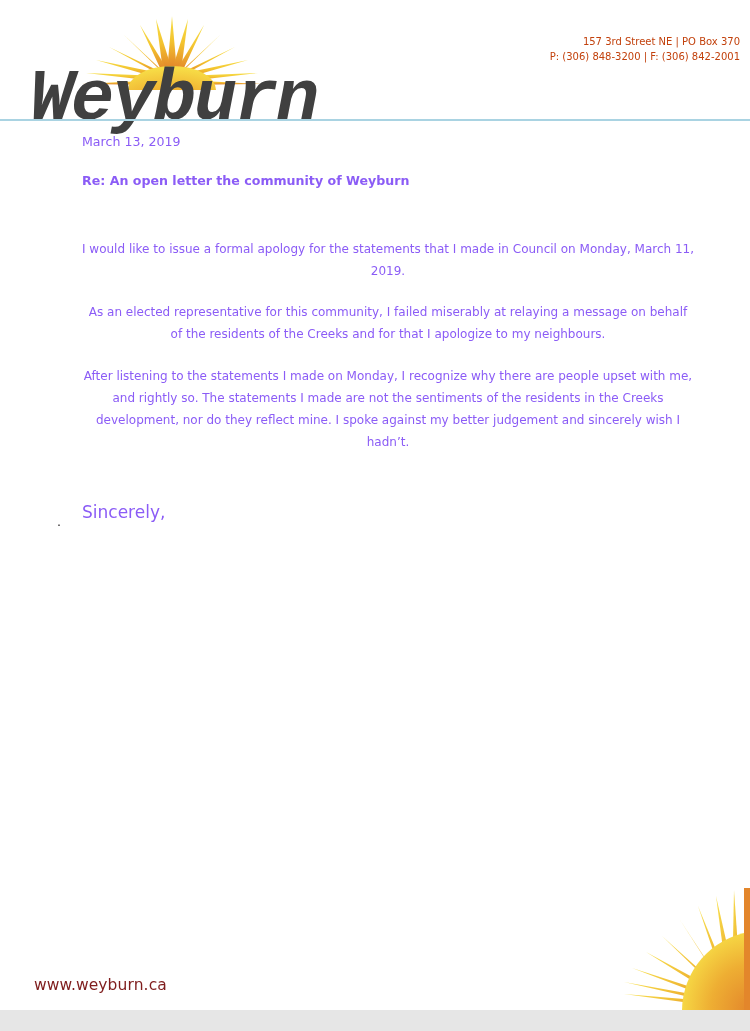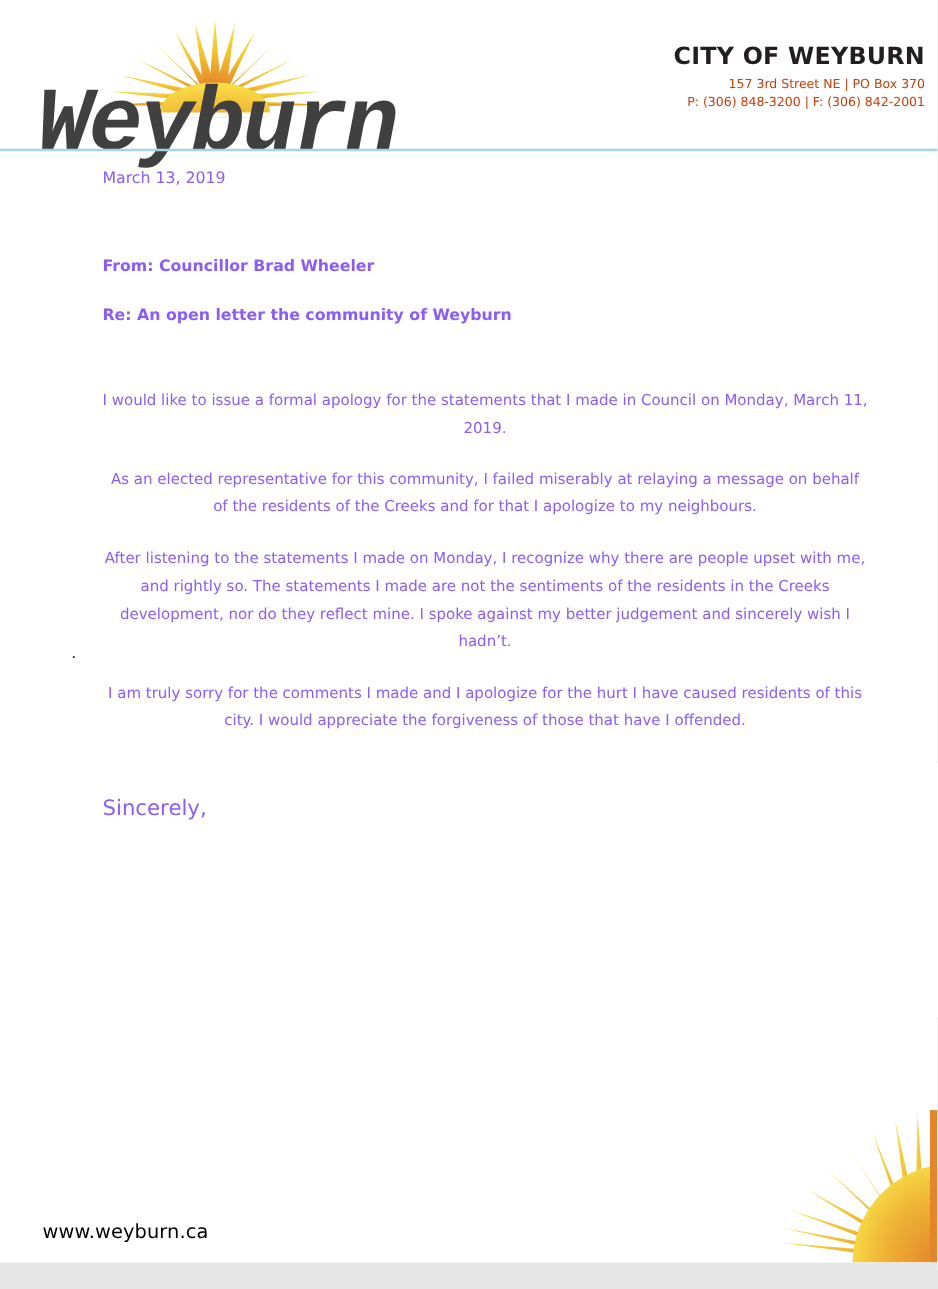--- a/index.html
+++ b/index.html
@@ -157,21 +157,21 @@
     bottom: 21px;
     width: 750px;
     height: 140px;
   }
   .footer-url {
     position: absolute;
     left: 34px;
     bottom: 16px;
     font-family: "DejaVu Sans", sans-serif;
     font-size: 15.5px;
-    color: #000000;
+    color: #7f1d1d;
     text-decoration: none;
     letter-spacing: 0.1px;
   }
   .sun-corner {
     position: absolute;
     right: 0px;
     bottom: 0px;
     width: 126px;
     height: 122px;
   }
@@ -214,36 +214,33 @@
           <polygon points="0,68 82,69 80,64"></polygon>
           <polygon points="180,68 98,69 100,64"></polygon>
         </g>
         <ellipse cx="90" cy="74" rx="44" ry="24" fill="url(#sunCoreGrad)"></ellipse>
         <rect x="0" y="74" width="180" height="6" fill="#ffffff"></rect>
       </svg>
       <div class="wordmark">Weyburn</div>
     </div>
 
     <div class="contact-block">
-      <div class="org-name">CITY OF WEYBURN</div>
       <div class="contact-line">157 3rd Street NE | PO Box 370</div>
       <div class="contact-line">P: (306) 848-3200 | F: (306) 842-2001</div>
     </div>
   </div>
   <div class="header-rule"></div>
 
   <div class="letter-body">
     <p class="date-line">March 13, 2019</p>
-    <p class="from-line">From: Councillor Brad Wheeler</p>
     <p class="re-line">Re: An open letter the community of Weyburn</p>
 
     <p class="para first">I would like to issue a formal apology for the statements that I made in Council on Monday, March 11, 2019.</p>
     <p class="para">As an elected representative for this community, I failed miserably at relaying a message on behalf of the residents of the Creeks and for that I apologize to my neighbours.</p>
     <p class="para">After listening to the statements I made on Monday, I recognize why there are people upset with me, and rightly so. The statements I made are not the sentiments of the residents in the Creeks development, nor do they reflect mine. I spoke against my better judgement and sincerely wish I hadn’t.</p>
-    <p class="para">I am truly sorry for the comments I made and I apologize for the hurt I have caused residents of this city. I would appreciate the forgiveness of those that have I offended.</p>
 
     <p class="closing">Sincerely,</p>
   </div>
 
   <div class="stray-mark">.</div>
 
   <div class="footer">
     <a class="footer-url" href="#">www.weyburn.ca</a>
     <svg class="sun-corner" viewBox="0 0 126 122">
       <defs>

